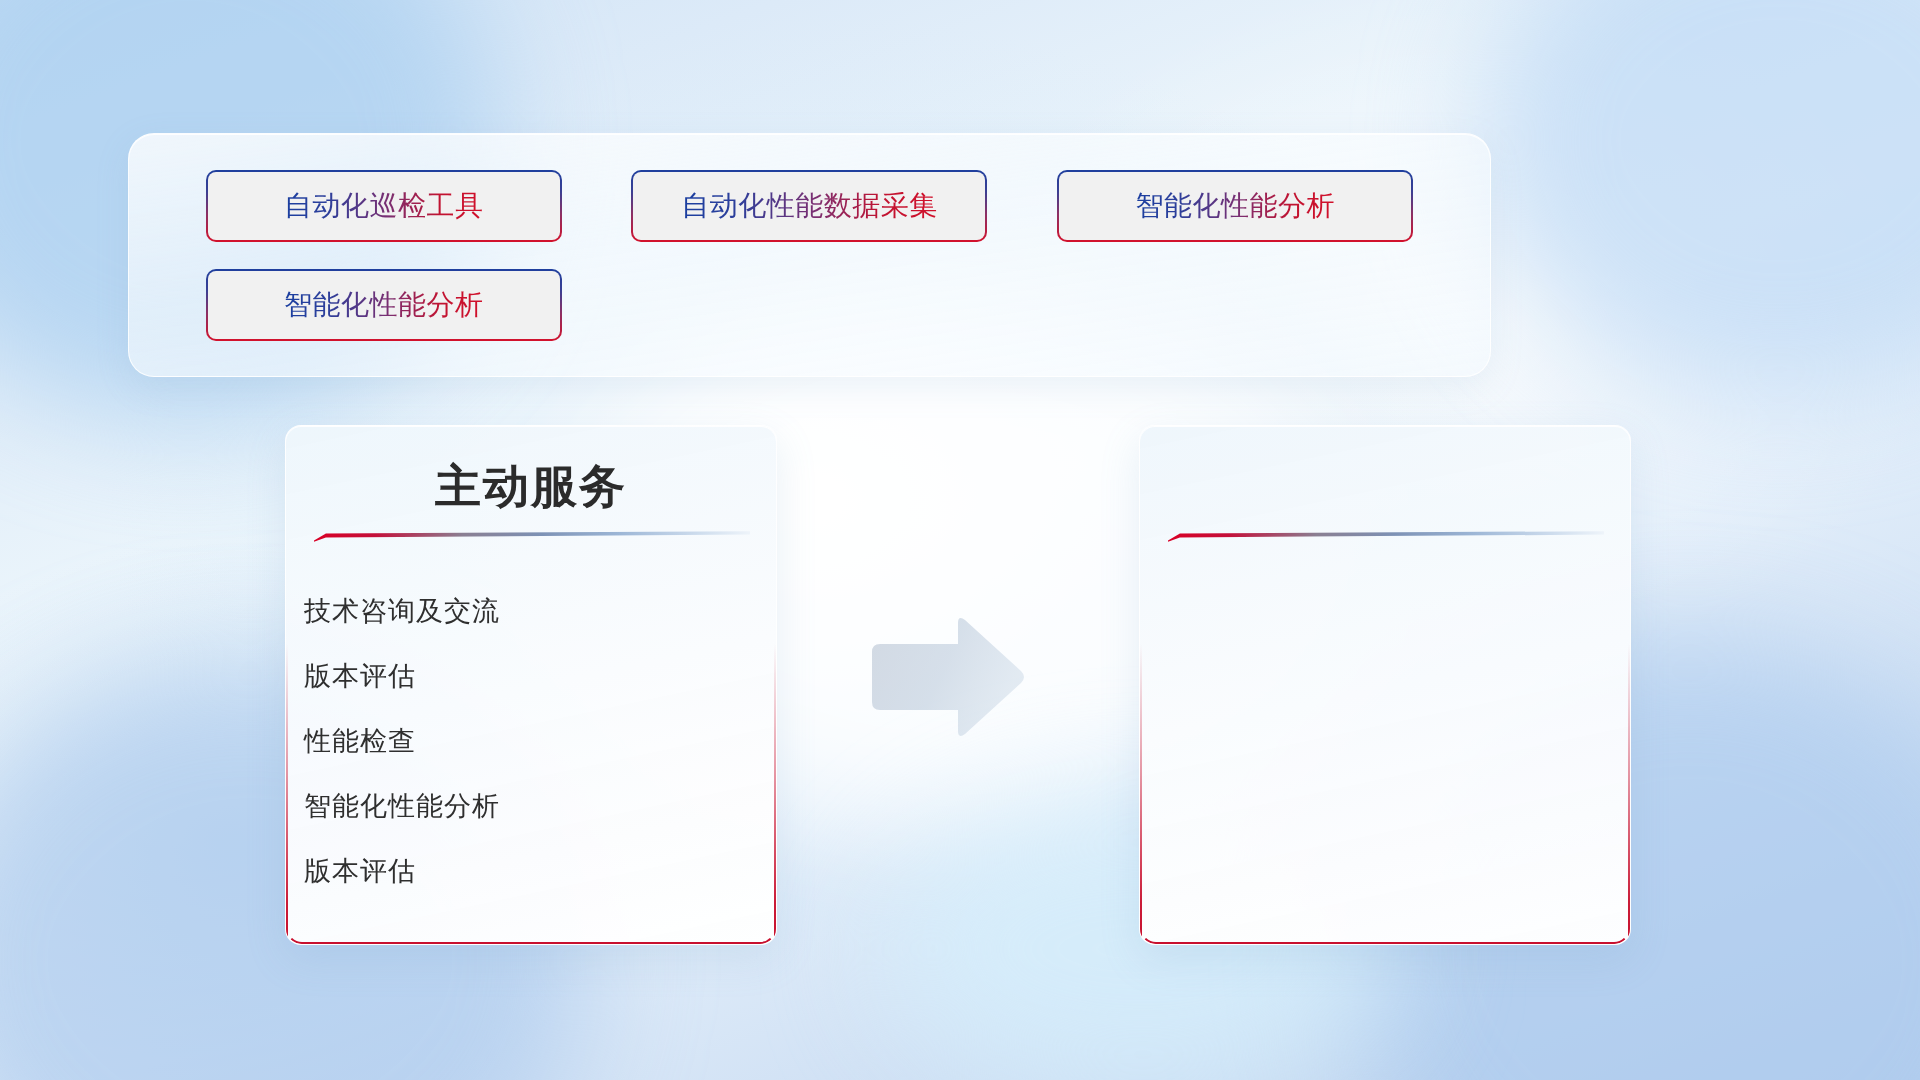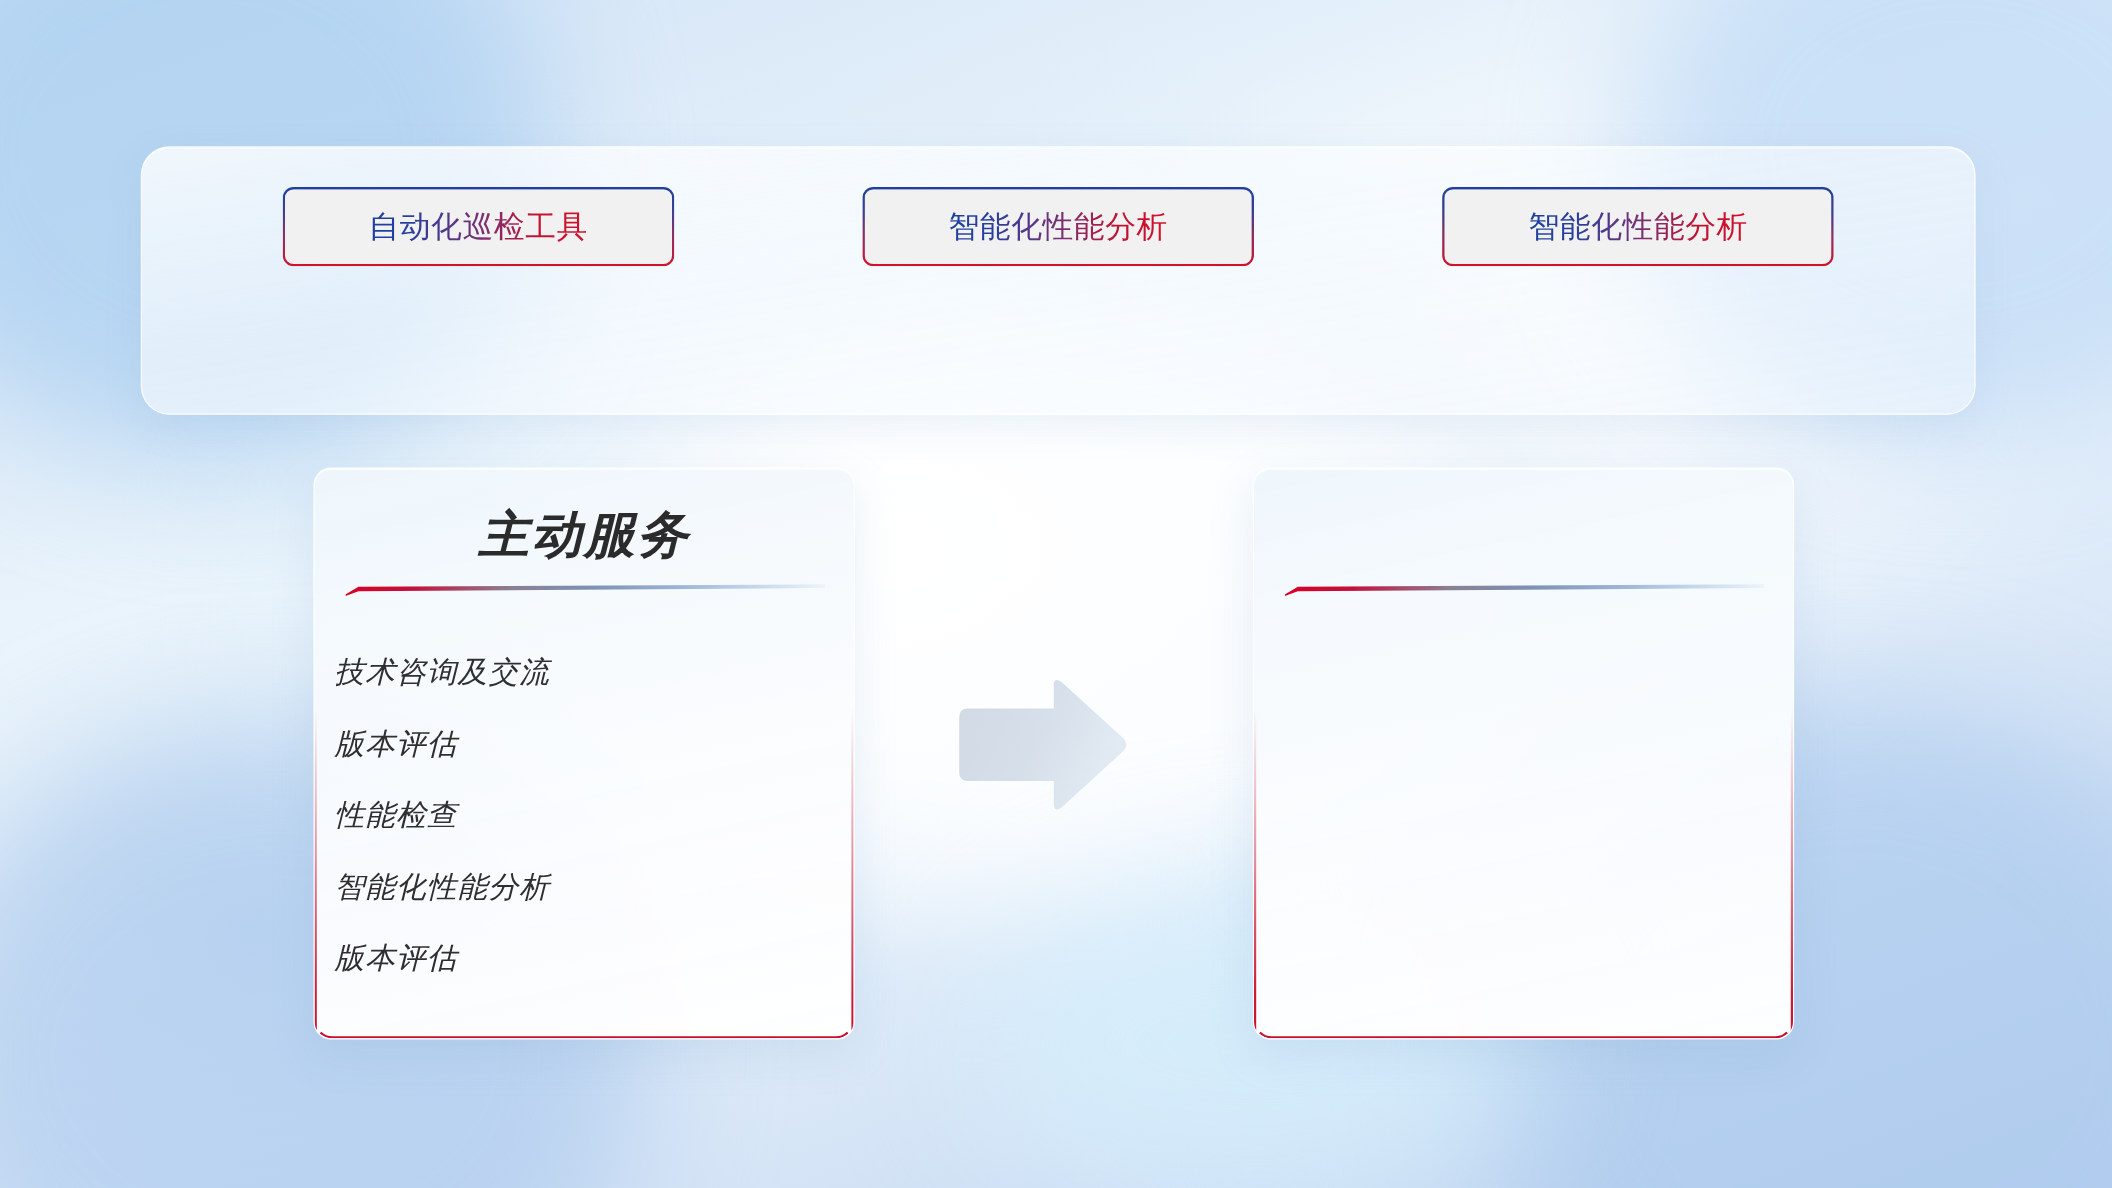--- a/index.html
+++ b/index.html
@@ -36,21 +36,21 @@
   .blob.b3 { left: -90px;  bottom: -180px; width: 680px; height: 600px; background: rgba(162,194,235,0.58); }
   .blob.b4 { right: -120px; bottom: -200px; width: 700px; height: 640px; background: rgba(168,200,238,0.62); }
   .blob.b5 { left: 50%; top: 52%; width: 760px; height: 520px; transform: translate(-50%,-50%); background: rgba(255,255,255,0.80); }
   .blob.b6 { left: 46%; top: 74%; width: 520px; height: 300px; background: rgba(214,240,252,0.70); }
 
   
   #top-panel {
     position: absolute;
     left: 128px;
     top: 133px;
-    width: 1668px;
+    width: 1363px;
     height: 244px;
     border-radius: 26px;
     background: linear-gradient(172deg, rgba(255,255,255,0.80) 0%, rgba(250,253,255,0.62) 40%, rgba(244,250,255,0.52) 100%);
     border: 1px solid rgba(255,255,255,0.85);
     box-shadow: 0 10px 34px rgba(120,160,200,0.13), inset 0 1px 0 rgba(255,255,255,0.9);
     display: grid;
     grid-template-columns: repeat(3, 1fr);
     grid-template-rows: repeat(2, 1fr);
     align-items: center;
     justify-items: center;
@@ -97,21 +97,20 @@
     box-sizing: border-box;
     background: linear-gradient(168deg,
         rgba(238,246,252,0.96) 0%,
         rgba(244,249,253,0.95) 22%,
         rgba(250,252,254,0.95) 52%,
         rgba(253,253,254,0.96) 78%,
         rgba(255,255,255,0.97) 100%);
     border: 1px solid rgba(255,255,255,0.9);
     box-shadow: 0 14px 40px rgba(120,160,200,0.16), inset 0 1px 0 rgba(255,255,255,0.95);
     overflow: hidden;
-    font-style: italic;
   }
   #card-active  { left: 285px; }
   #card-passive { left: 1139px; }
 
   
   .svc-card::after {
     content: "";
     position: absolute;
     inset: 0;
     border-radius: 16px;
@@ -194,20 +193,23 @@
   <div class="blob b4"></div>
   <div class="blob b5"></div>
   <div class="blob b6"></div>
 
   <div id="top-panel">
 
     <div class="pill">
       <span class="pill-label">自动化巡检工具</span>
     </div>
 
+    <div class="pill">
+      <span class="pill-label">自动化性能数据采集</span>
+    </div>
 
     <div class="pill">
       <span class="pill-label">智能化性能分析</span>
     </div>
 
     <div class="pill">
       <span class="pill-label">智能化性能分析</span>
     </div>
 
 

